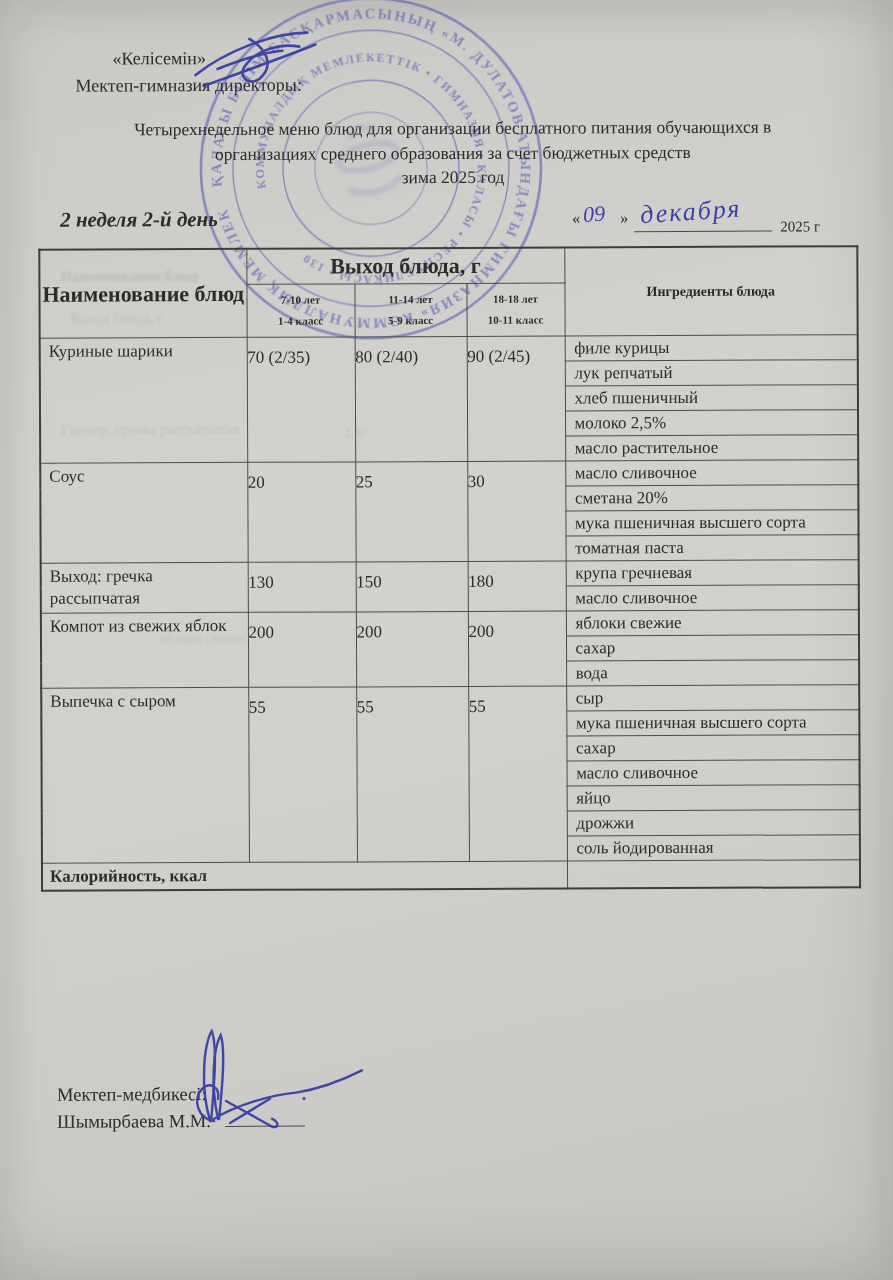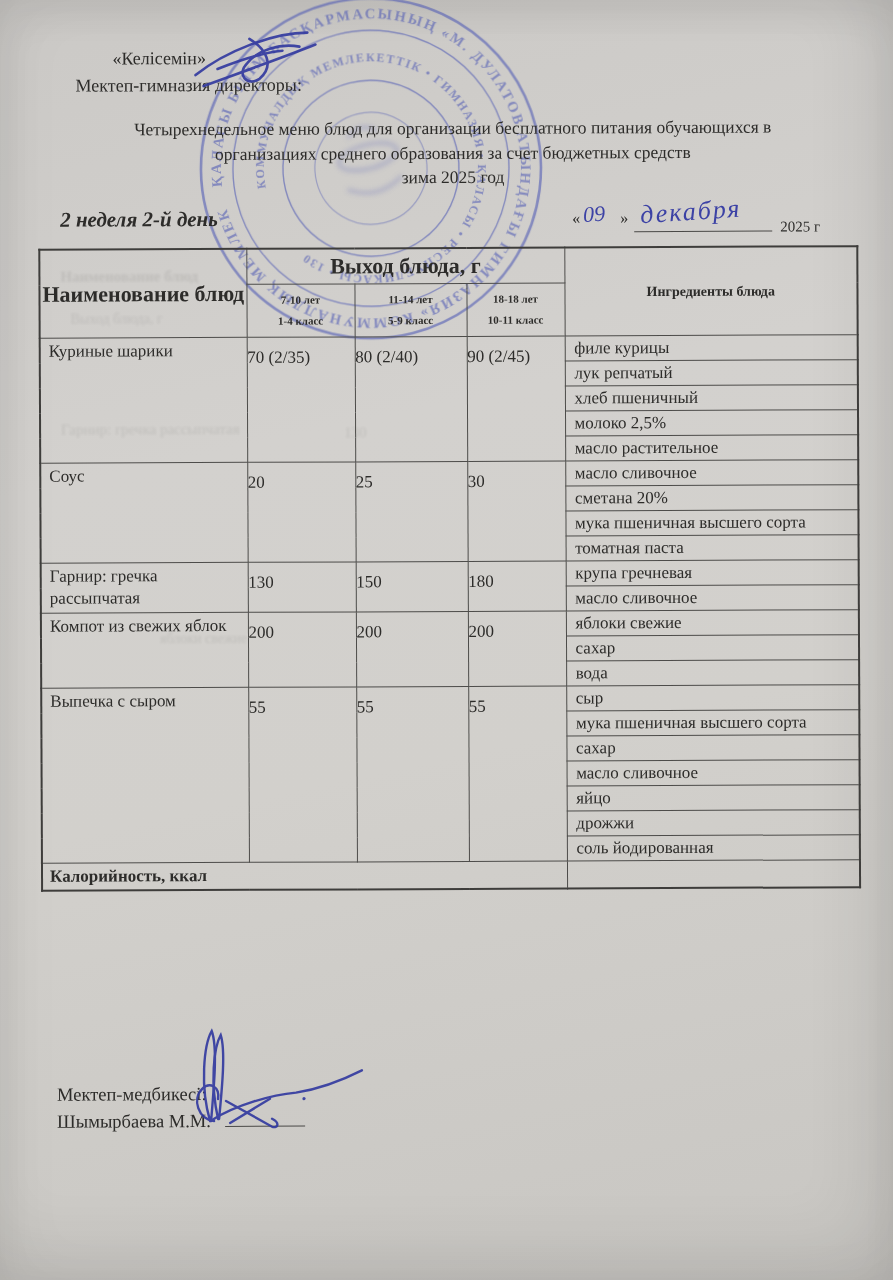--- a/index.html
+++ b/index.html
@@ -191,21 +191,21 @@
         <tr>
           <td class="ingr">сметана 20%</td>
         </tr>
         <tr>
           <td class="ingr">мука пшеничная высшего сорта</td>
         </tr>
         <tr>
           <td class="ingr">томатная паста</td>
         </tr>
         <tr>
-          <td class="dish" rowspan="2">Гарнир: гречка рассыпчатая</td>
+          <td class="dish" rowspan="2">Выход: гречка рассыпчатая</td>
           <td class="qty" rowspan="2">130</td>
           <td class="qty" rowspan="2">150</td>
           <td class="qty" rowspan="2">180</td>
           <td class="ingr">крупа гречневая</td>
         </tr>
         <tr>
           <td class="ingr">масло сливочное</td>
         </tr>
         <tr>
           <td class="dish" rowspan="3">Компот из свежих яблок</td>

